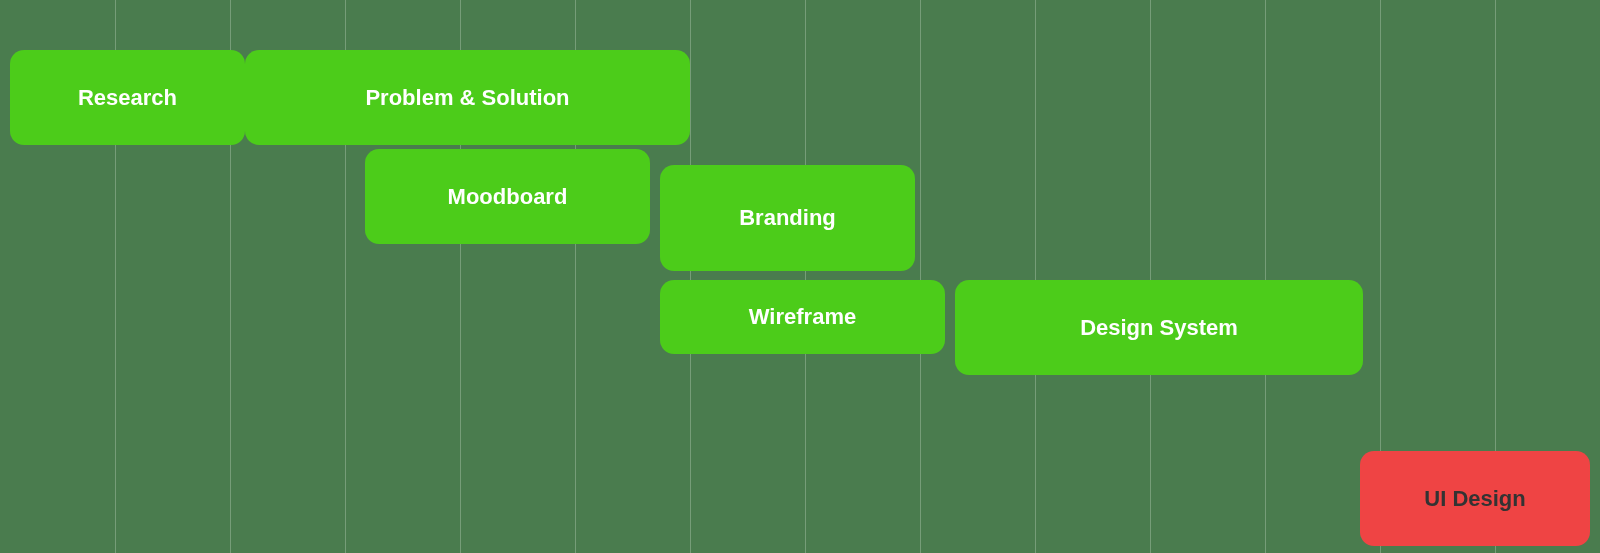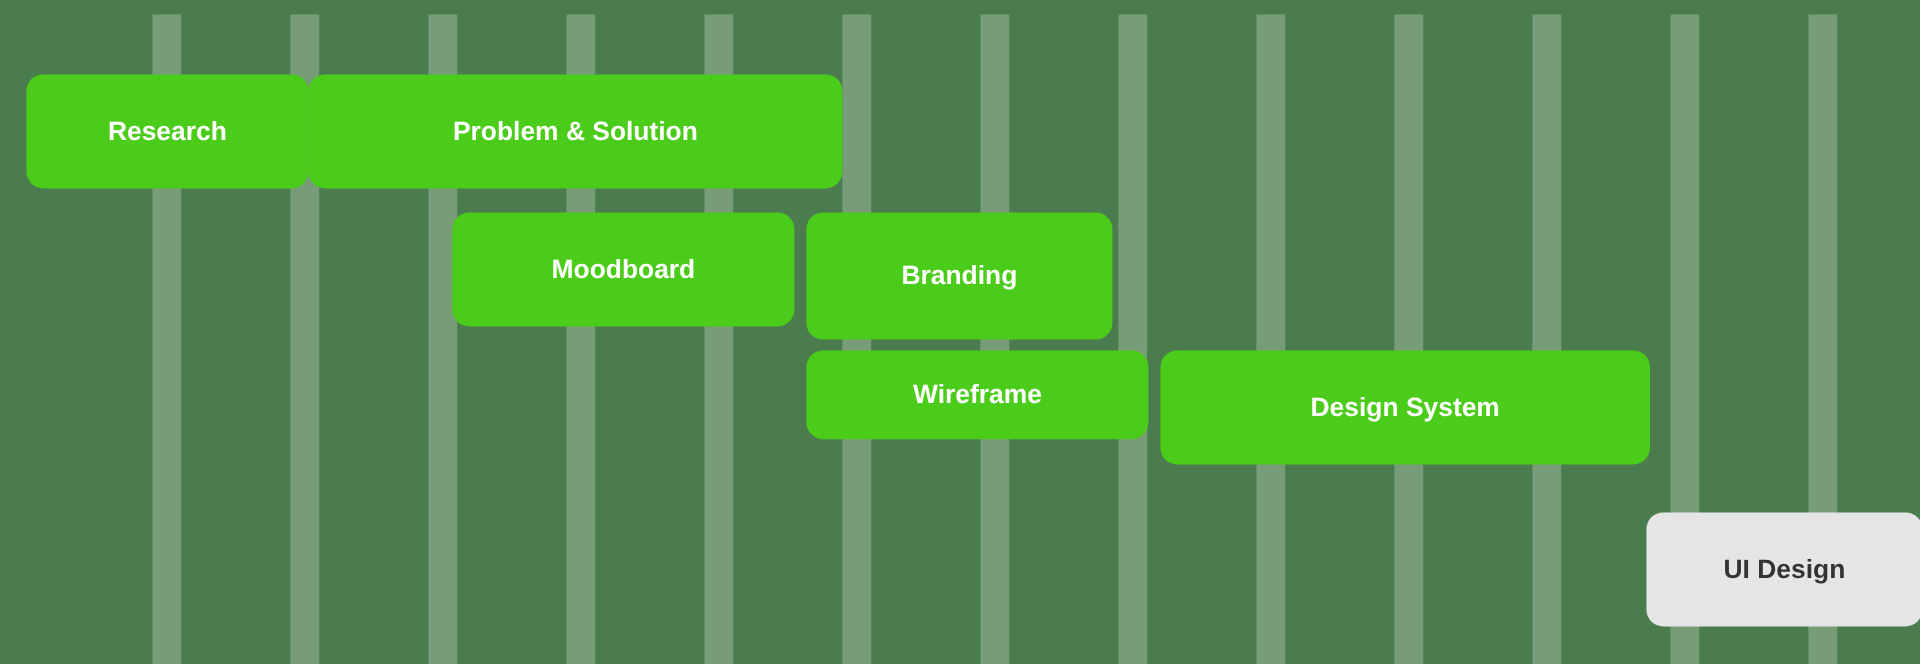--- a/index.html
+++ b/index.html
@@ -1,15 +1,15 @@
 <!DOCTYPE html>
 <html><head>
   <meta charset="utf-8">
   <style>
-    * { margin: 0; padding: 12px; box-sizing: border-box; }
+    * { margin: 0; padding: 0; box-sizing: border-box; }
 
     body {
       width: 1600px;
       height: 553px;
       background-color: #4a7c4e;
       overflow: hidden;
       position: relative;
       font-family: 'Arial', sans-serif;
     }
 
@@ -39,22 +39,23 @@
       font-weight: bold;
       font-size: 22px;
       color: white;
     }
 
     .gantt-bar.green {
       background-color: #4ccc1a;
     }
 
     .gantt-bar.yellow {
-      background-color: #e5e5e5;
+      background-color: #ef4444;
       color: #333;
+      margin-top: 36px;
     }
   </style>
 </head>
 <body>
 
 <div class="grid-lines">
 <div class="grid-line" style="left: 115px;"></div>
     <div class="grid-line" style="left: 230px;"></div>
     <div class="grid-line" style="left: 345px;"></div>
     <div class="grid-line" style="left: 460px;"></div>
@@ -65,18 +66,18 @@
     <div class="grid-line" style="left: 1035px;"></div>
     <div class="grid-line" style="left: 1150px;"></div>
     <div class="grid-line" style="left: 1265px;"></div>
     <div class="grid-line" style="left: 1380px;"></div>
     <div class="grid-line" style="left: 1495px;"></div>
   </div>
 
 <div id="bars-container">
 <div class="gantt-bar green" style="left: 10px; top: 50px; width: 235px; height: 95px;">Research</div>
     <div class="gantt-bar green" style="left: 245px; top: 50px; width: 445px; height: 95px;">Problem &amp; Solution</div>
-    <div class="gantt-bar green" style="left: 365px; top: 165px; width: 285px; height: 95px;">Moodboard</div>
+    <div class="gantt-bar green" style="left: 365px; top: 149px; width: 285px; height: 95px;">Moodboard</div>
     <div class="gantt-bar green" style="left: 660px; top: 165px; width: 255px; height: 106px;">Branding</div>
     <div class="gantt-bar green" style="left: 660px; top: 280px; width: 285px; height: 74px;">Wireframe</div>
     <div class="gantt-bar green" style="left: 955px; top: 280px; width: 408px; height: 95px;">Design System</div>
     <div class="gantt-bar yellow" style="left: 1360px; top: 415px; width: 230px; height: 95px;">UI Design</div>
   </div>
 
 </body></html>

